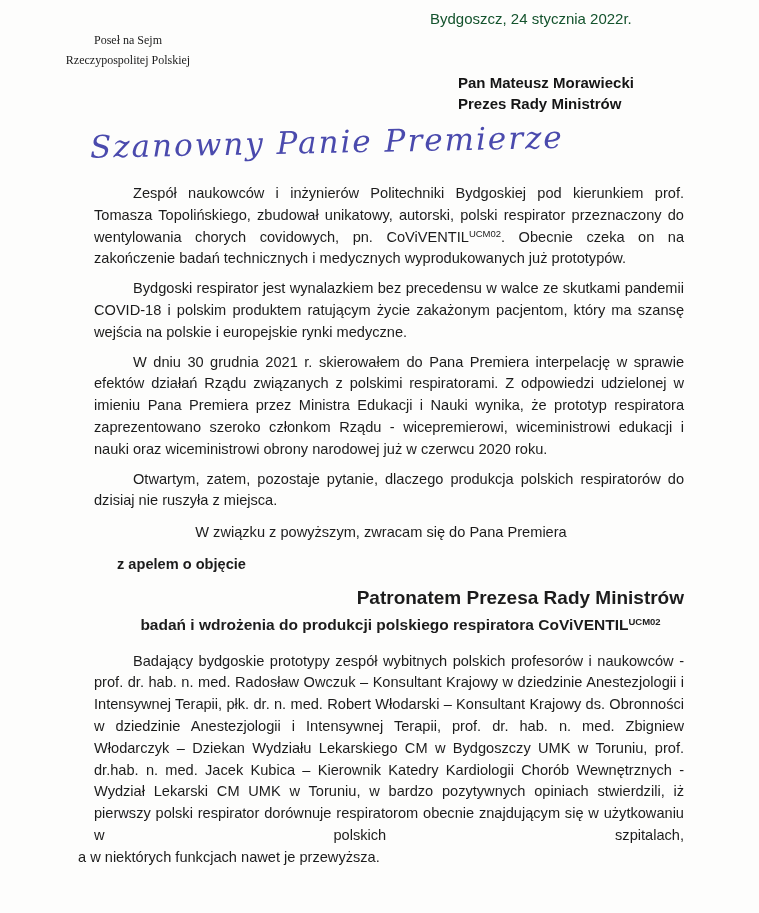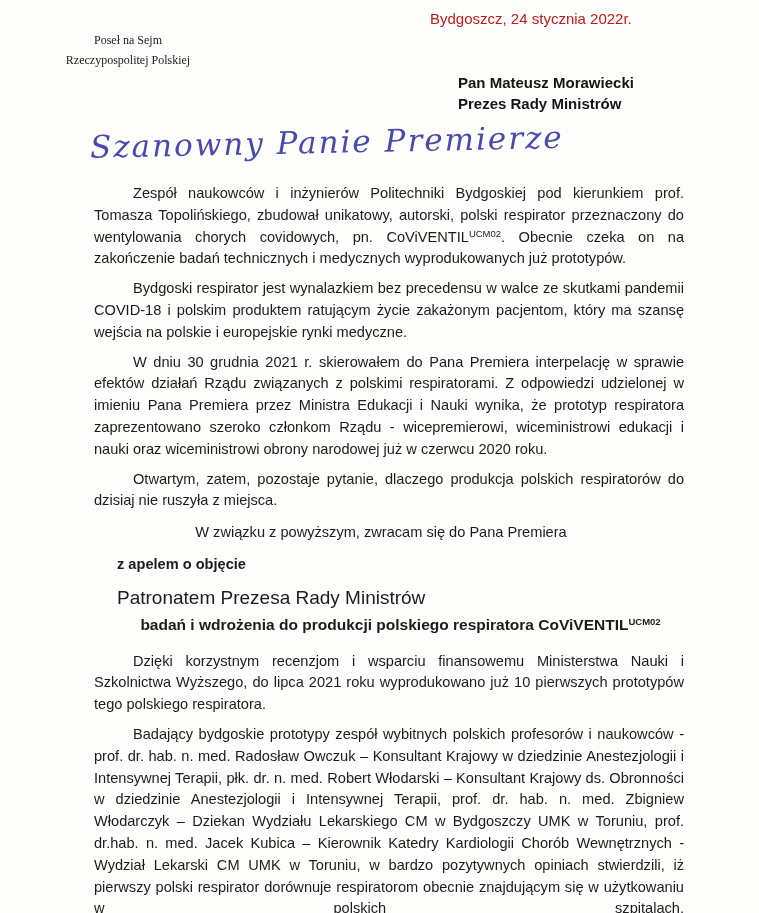--- a/index.html
+++ b/index.html
@@ -16,21 +16,21 @@
     background: #fdfdfc;
     color: #1e1e1e;
     overflow: hidden;
   }
   
   .date-line {
     position: absolute;
     left: 430px;
     top: 10px;
     font-size: 15px;
-    color: #b91c1c;
+    color: #14532d;
   }
   .sender-block {
     position: absolute;
     left: 14px;
     top: 30px;
     width: 228px;
     text-align: center;
     font-family: "Liberation Serif", serif;
     font-size: 12px;
     line-height: 20px;
@@ -79,22 +79,22 @@
   .center-line {
     text-align: center;
     text-indent: 0;
     margin: 10px 0 10px 0;
   }
   .center-bold {
     font-weight: 700;
     margin: 0 0 9px 0;
   }
   .center-bold-large {
-    text-align: left;
-    font-weight: 400;
+    text-align: right;
+    font-weight: 700;
     font-size: 19px;
     line-height: 26px;
     margin: 0 0 3px 0;
   }
   .center-bold-subject {
     text-align: center;
     font-weight: 700;
     font-size: 15.5px;
     margin: 0 0 15px 0;
   }
@@ -135,20 +135,19 @@
     <p class="para">Otwartym, zatem, pozostaje pytanie, dlaczego produkcja polskich respiratorów do dzisiaj nie ruszyła z miejsca.</p>
 
     <p class="para center-line">W związku z powyższym, zwracam się do Pana Premiera</p>
 
     <p class="para center-bold">z apelem o objęcie</p>
 
     <p class="para center-bold-large">Patronatem Prezesa Rady Ministrów</p>
 
     <p class="para center-bold-subject"><span>badań i wdrożenia do produkcji polskiego respiratora CoViVENTIL</span><span class="sup">UCM02</span></p>
 
-    <p class="para">Dzięki korzystnym recenzjom i wsparciu finansowemu Ministerstwa Nauki i Szkolnictwa Wyższego, do lipca 2021 roku wyprodukowano już 10 pierwszych prototypów tego polskiego respiratora.</p>
 
     <p class="para stretch-last">Badający bydgoskie prototypy zespół wybitnych polskich profesorów i naukowców - prof. dr. hab. n. med. Radosław Owczuk – Konsultant Krajowy w dziedzinie Anestezjologii i Intensywnej Terapii, płk. dr. n. med. Robert Włodarski – Konsultant Krajowy ds. Obronności w dziedzinie Anestezjologii i Intensywnej Terapii, prof. dr. hab. n. med. Zbigniew Włodarczyk – Dziekan Wydziału Lekarskiego CM w Bydgoszczy UMK w Toruniu, prof. dr.hab. n. med. Jacek Kubica – Kierownik Katedry Kardiologii Chorób Wewnętrznych - Wydział Lekarski CM UMK w Toruniu, w bardzo pozytywnych opiniach stwierdzili, iż pierwszy polski respirator dorównuje respiratorom obecnie znajdującym się w użytkowaniu w polskich szpitalach,</p>
     <p class="para last-line">a w niektórych funkcjach nawet je przewyższa.</p>
 
   </div>
 
 </div>
 
 </body></html>

